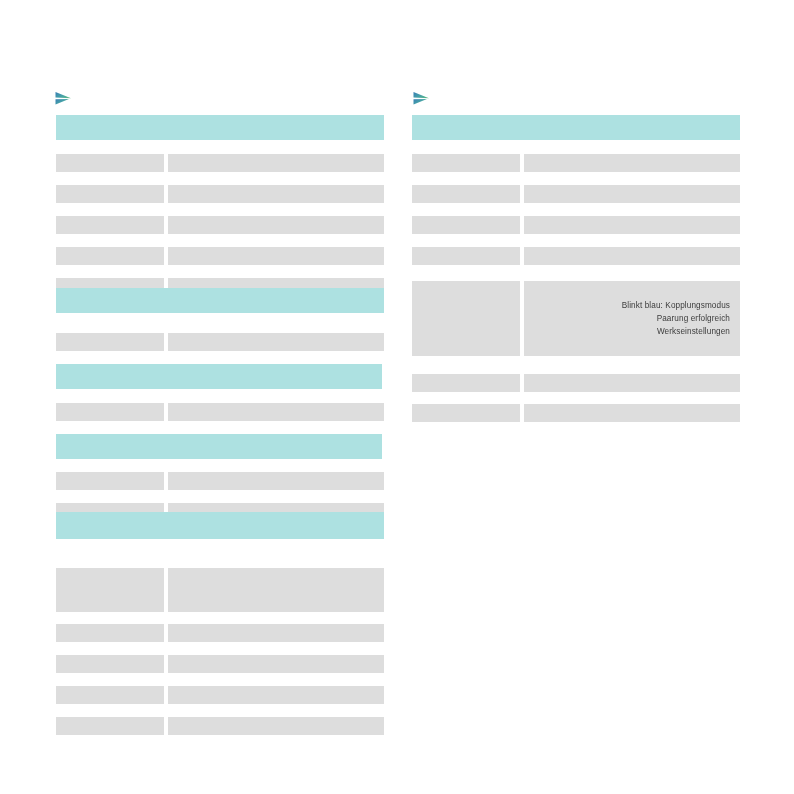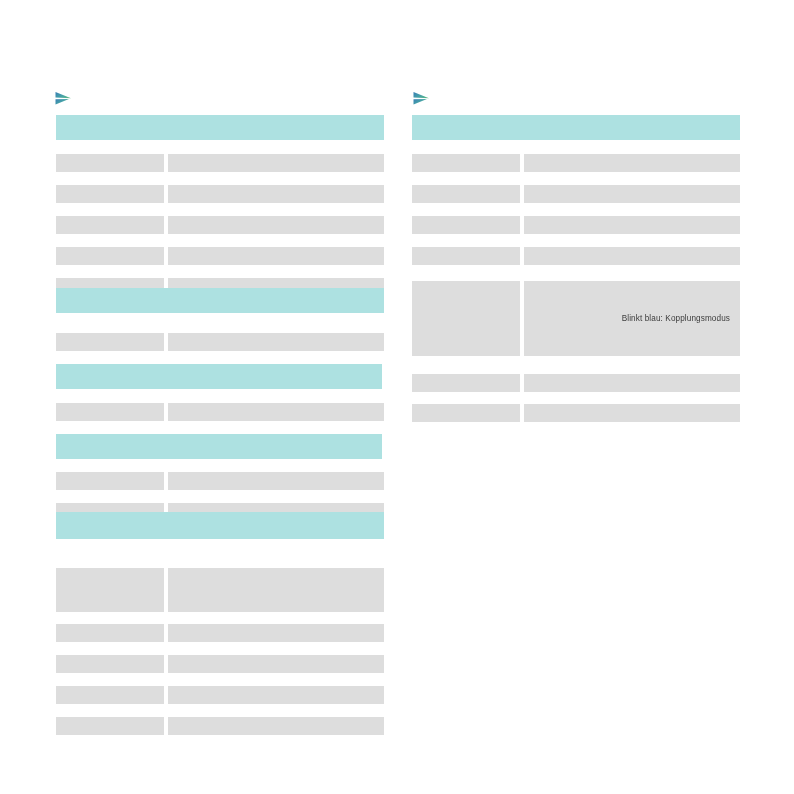--- a/index.html
+++ b/index.html
@@ -151,20 +151,22 @@
 
     <div class="blk gray" style="left:412px; top:216px; width:108px; height:18px;"></div>
     <div class="blk gray" style="left:524px; top:216px; width:216px; height:18px;"></div>
 
     <div class="blk gray" style="left:412px; top:247px; width:108px; height:18px;"></div>
     <div class="blk gray" style="left:524px; top:247px; width:216px; height:18px;"></div>
 
     <div class="blk gray" style="left:412px; top:281px; width:108px; height:75px;"></div>
     <div class="textcell" style="left:524px; top:281px; width:216px; height:75px;padding-left:44px;">
       <span class="tline">Blinkt blau: Kopplungsmodus</span>
+      <span class="tline">Paarung erfolgreich</span>
+      <span class="tline">Werkseinstellungen</span>
     </div>
 
     <div class="blk gray" style="left:412px; top:374px; width:108px; height:18px;"></div>
     <div class="blk gray" style="left:524px; top:374px; width:216px; height:18px;"></div>
 
     <div class="blk gray" style="left:412px; top:404px; width:108px; height:18px;"></div>
     <div class="blk gray" style="left:524px; top:404px; width:216px; height:18px;"></div>
   </div>
 
 </div>

